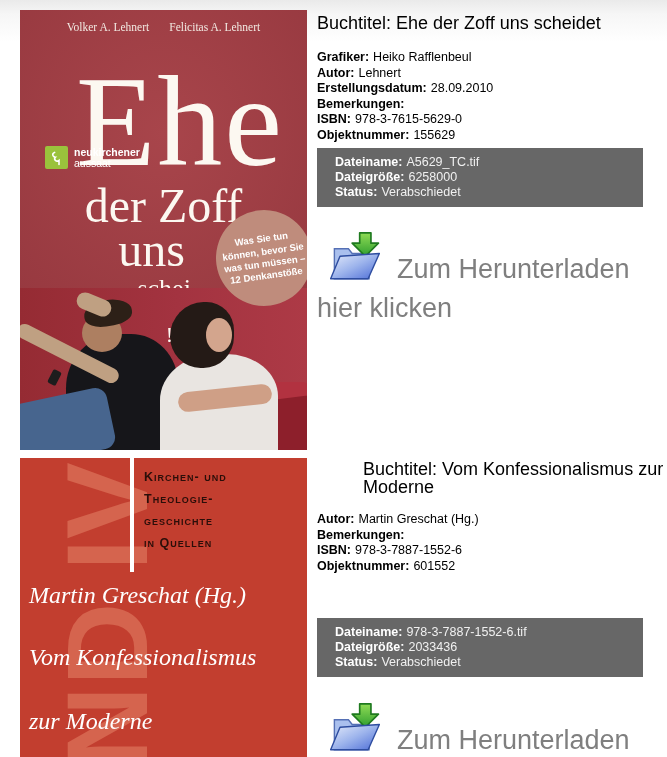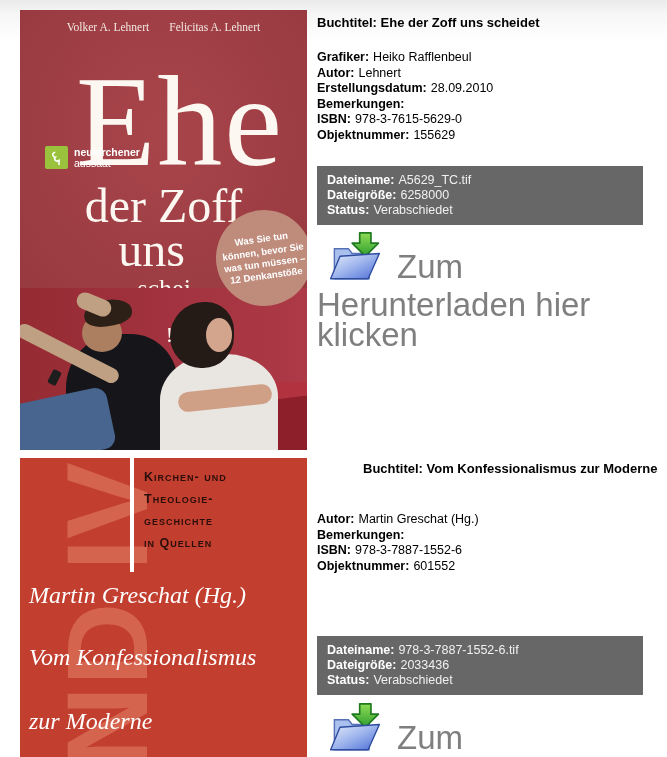--- a/index.html
+++ b/index.html
@@ -55,31 +55,31 @@
   .series{position:absolute;left:124px;top:8px;z-index:2;font-variant:small-caps;font-weight:bold;
           font-size:12.5px;letter-spacing:1px;color:#2b0e09;line-height:22px;}
   .c2-serif{position:absolute;left:9px;z-index:3;font-family:"Liberation Serif",serif;font-style:italic;
             font-size:24px;color:#fff;white-space:nowrap;}
   .c2-editor{top:124px;}
   .c2-t1{top:186px;}
   .c2-t2{top:250px;}
 
   
   .info{position:absolute;left:317px;width:332px;color:#000;}
-  .i-title{font-weight:bold;font-size:13px;line-height:18px;max-width:306px;}
+  .i-title{font-weight:normal;font-size:18px;line-height:18px;max-width:306px;}
   .t1{top:14px;}
   .fields{font-size:12.5px;line-height:15.5px;}
   .f1{top:50px;}
   .row b{margin-right:4px;}
-  .filebox{background:#676767;color:#fff;padding:7px 10px;width:326px;box-sizing:border-box;
-           font-size:12.5px;line-height:15px;margin-top:18px;}
+  .filebox{background:#676767;color:#fff;padding:7px 18px;width:326px;box-sizing:border-box;
+           font-size:12.5px;line-height:15px;}
   .filebox .row b{color:#fff;}
   .filebox .row span{color:#f0f0f0;}
   .b1{top:148px;}
-  .download{display:block;color:#7f7f7f;font-size:33px;line-height:30px;text-decoration:none;width:332px;}
+  .download{display:block;color:#7f7f7f;font-size:27px;line-height:36px;text-decoration:none;width:332px;}
   .download svg{display:inline-block;vertical-align:-12px;margin:0 10px 0 6px;}
   .d1{top:230px;}
   .t2{top:460px;padding-left:46px;}
   .f2{top:512px;}
   .b2{top:618px;}
   .d2{top:701px;}
   .hiddefs{position:absolute;width:0;height:0;overflow:hidden;}
 </style>
 </head>
 <body>

